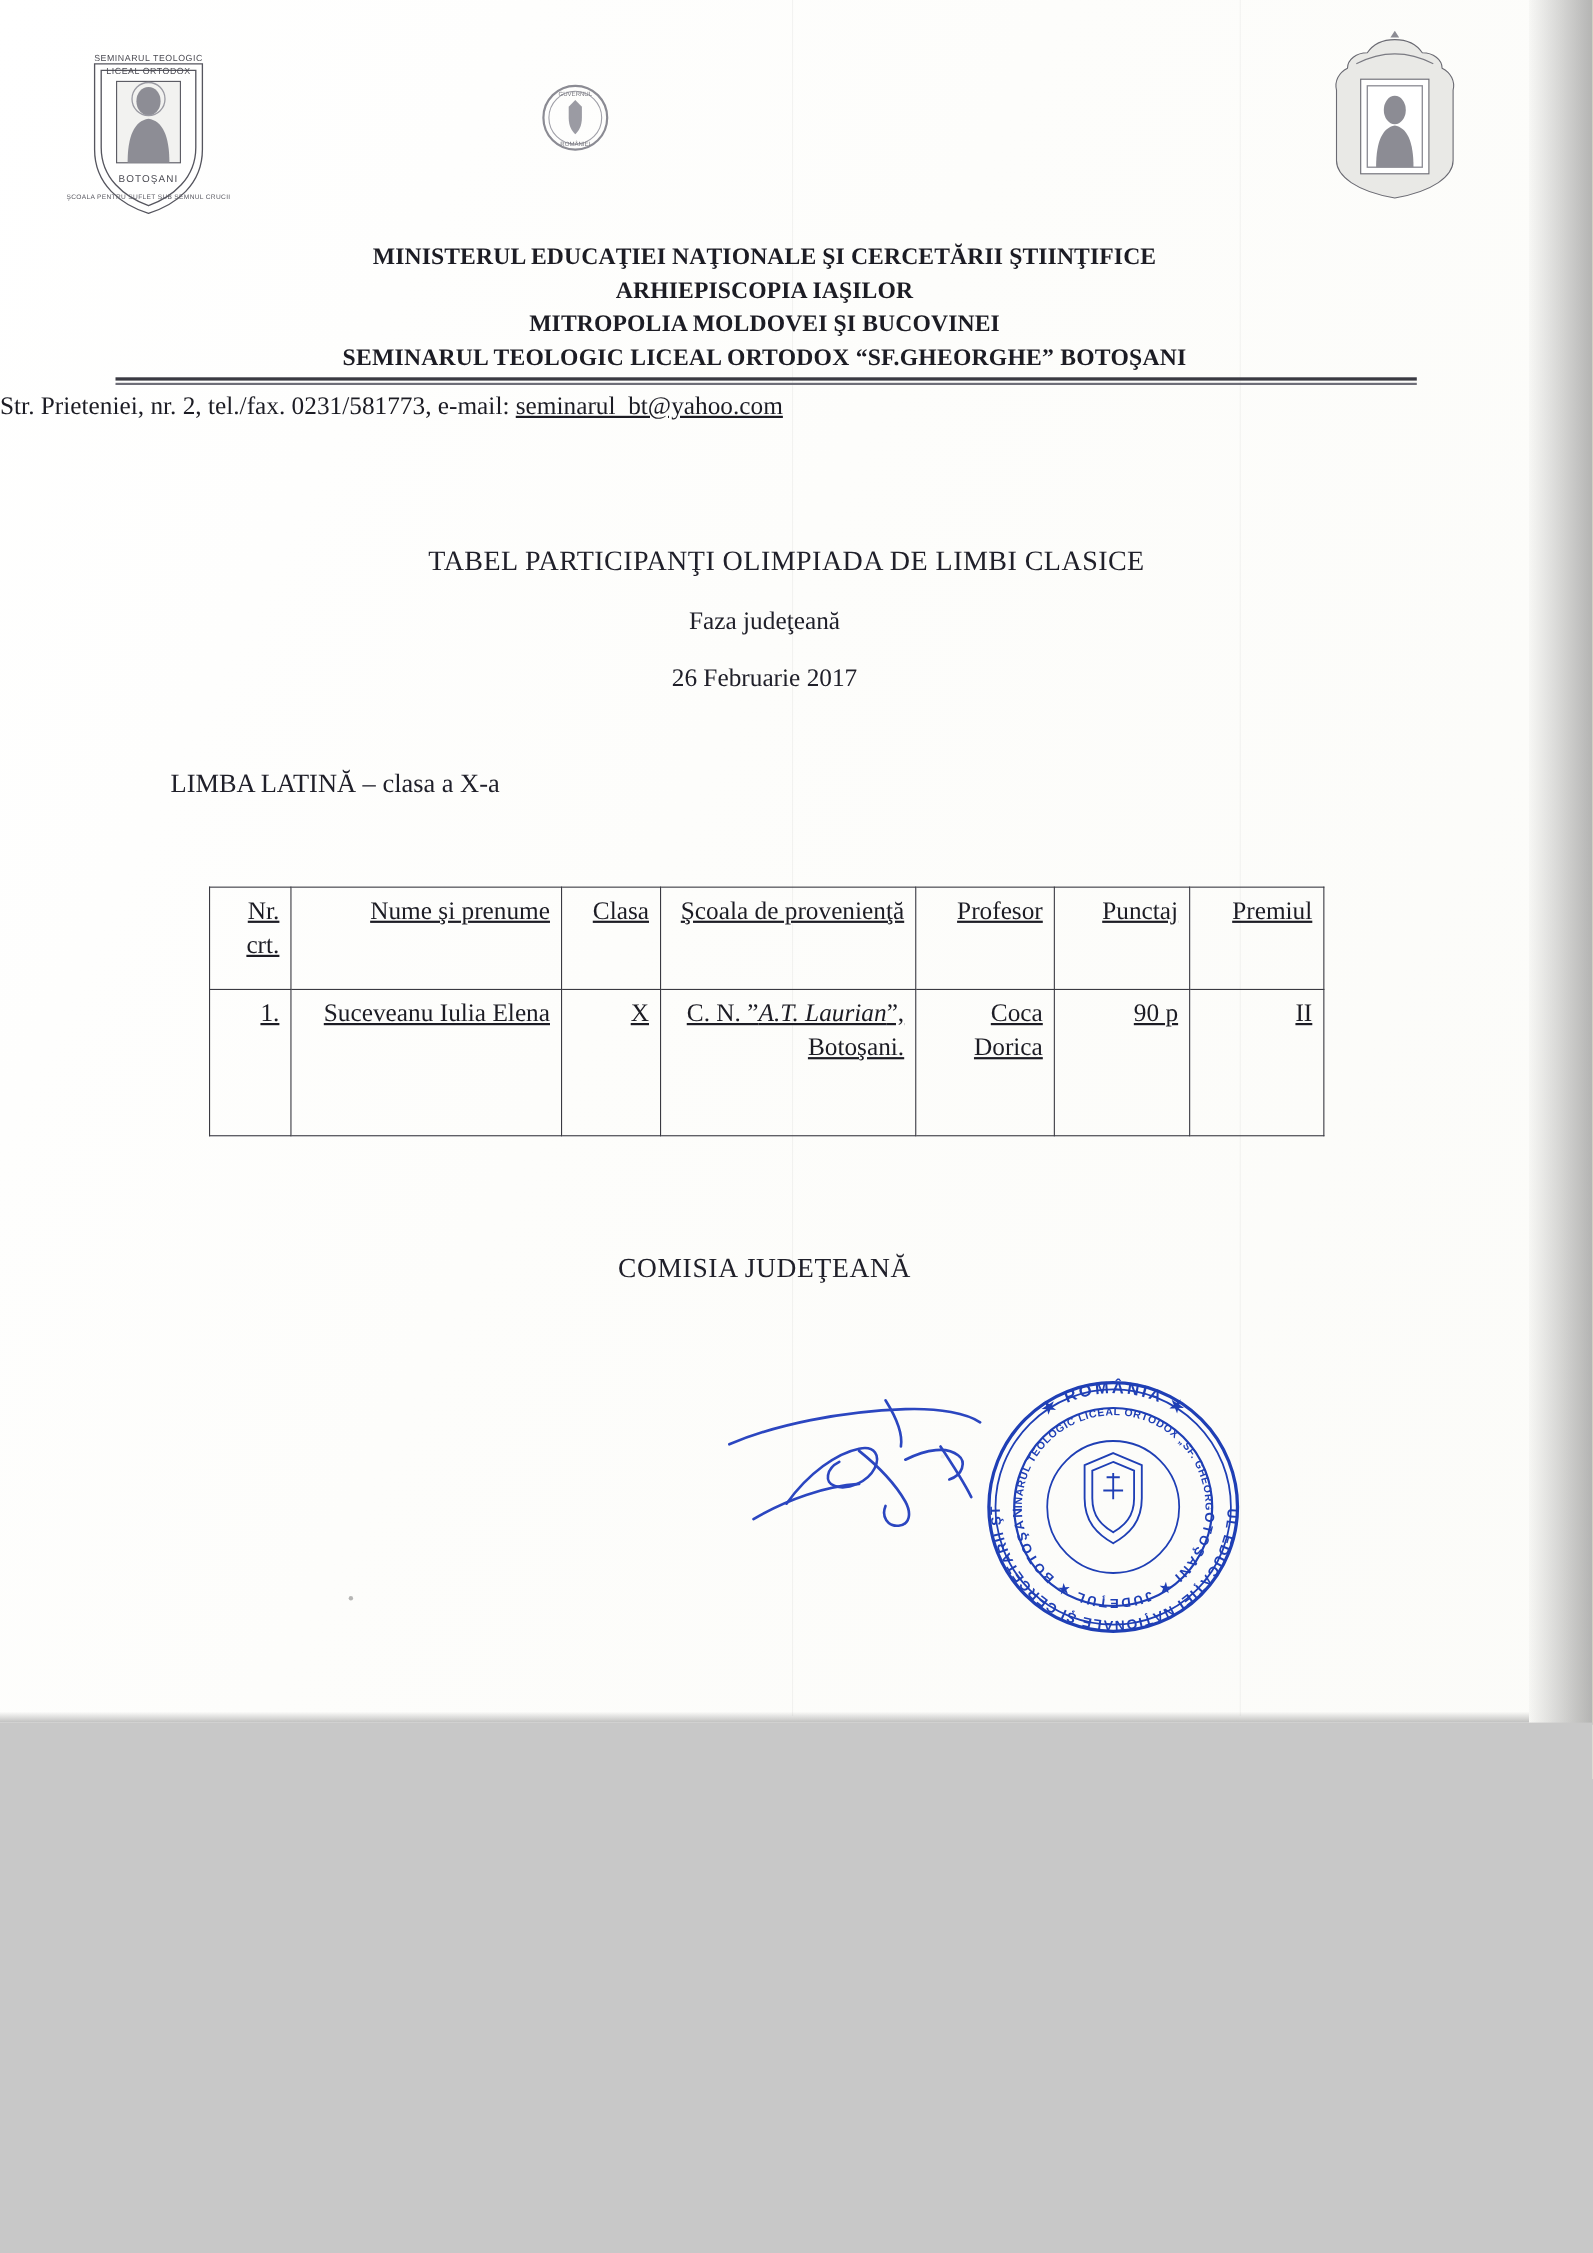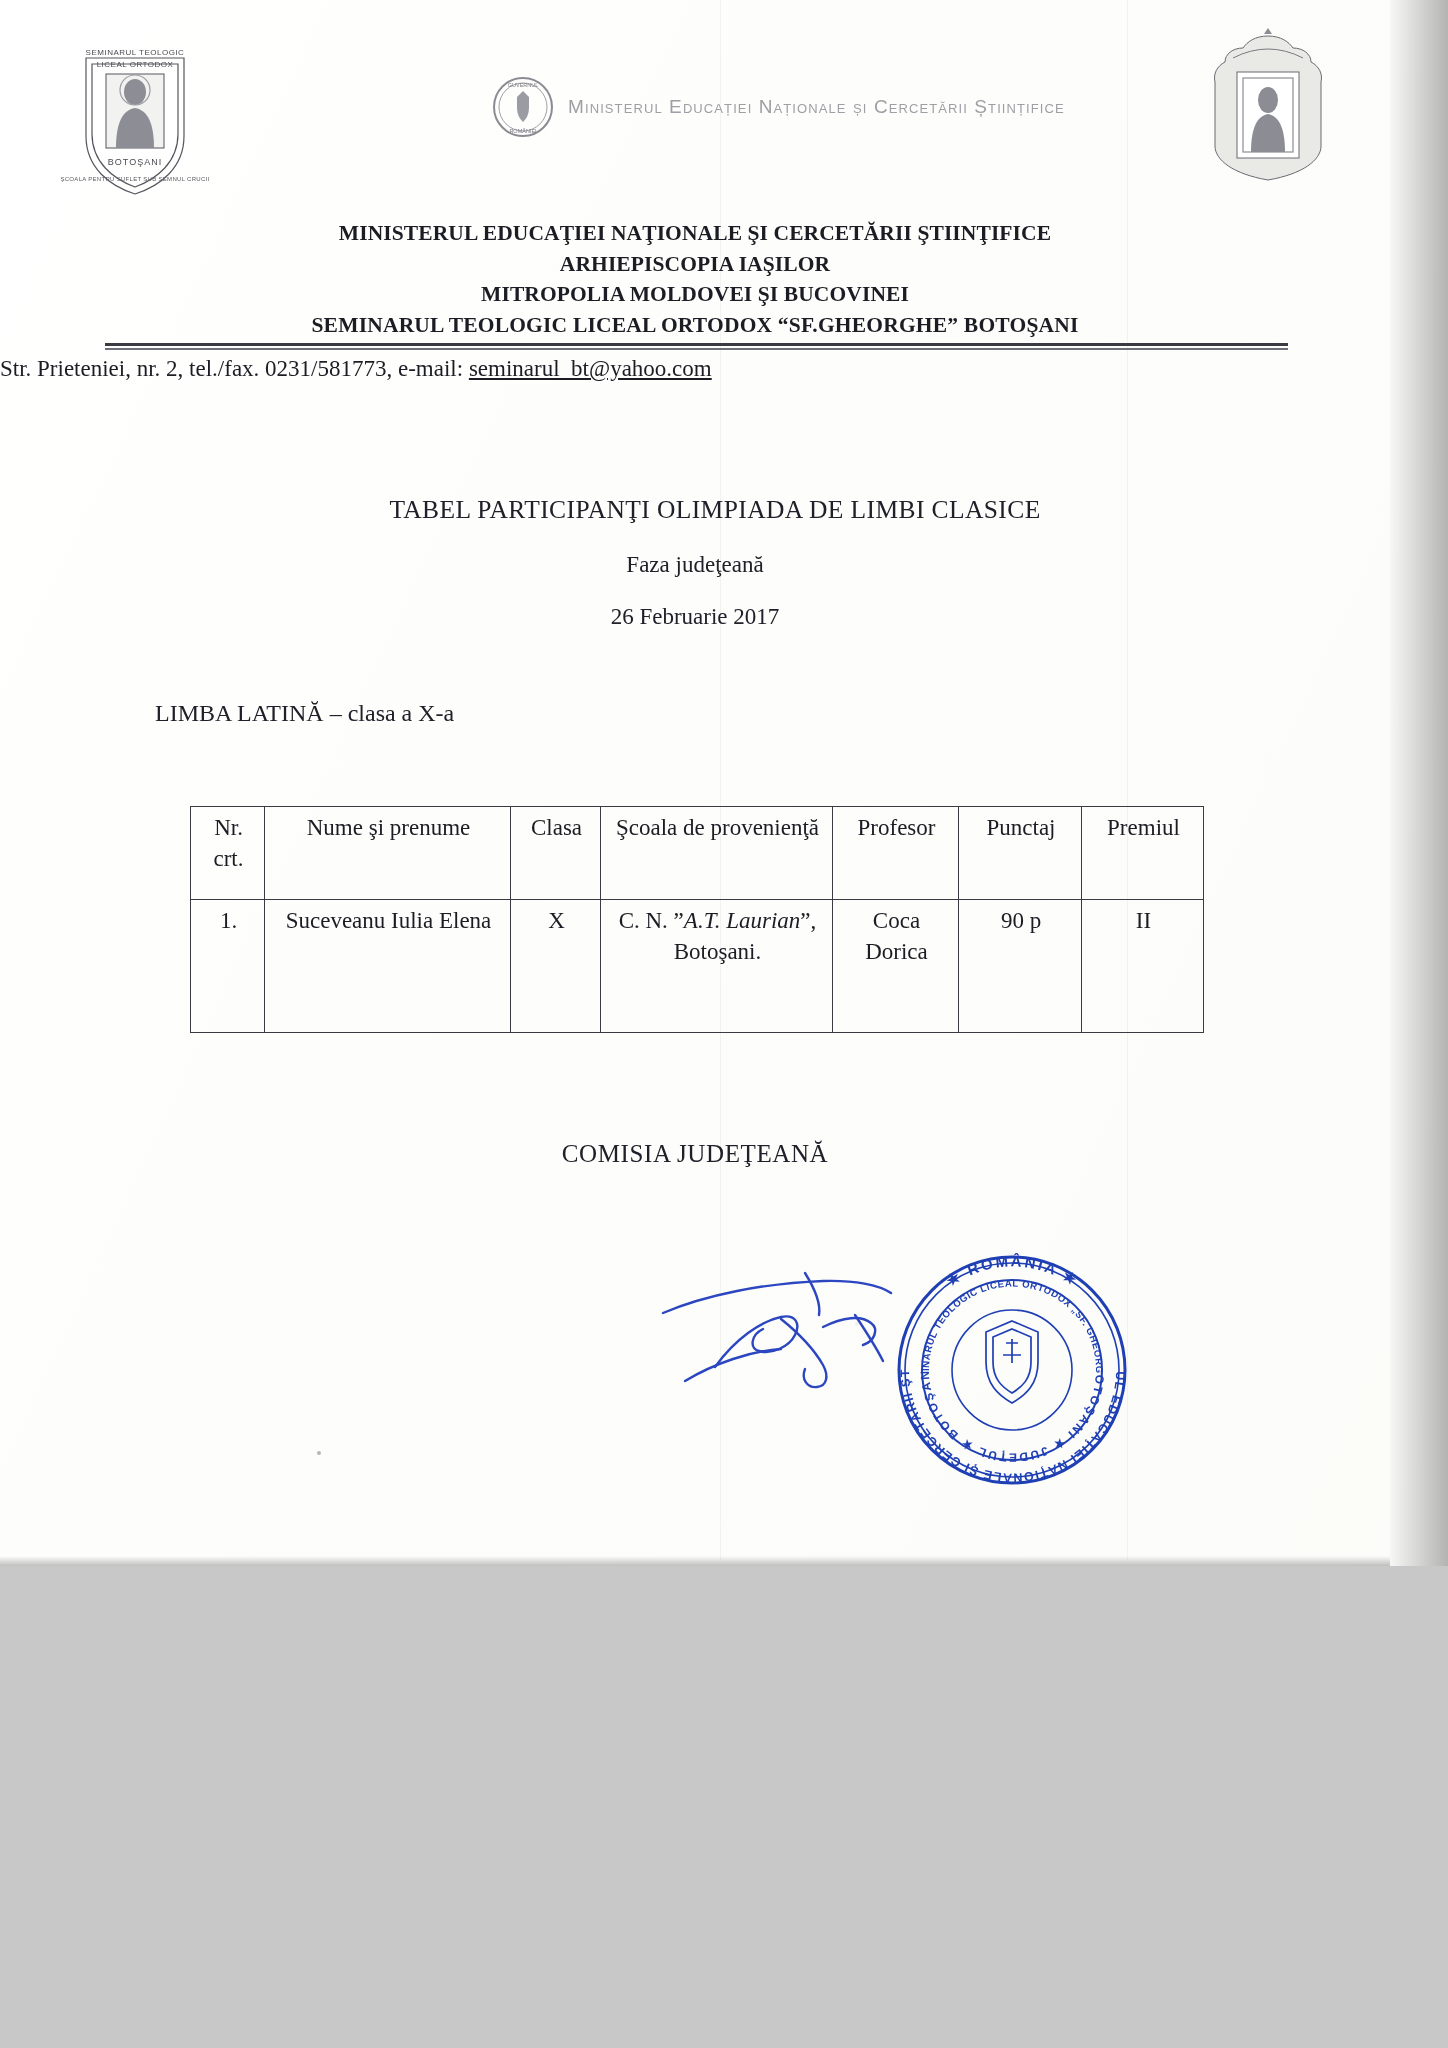--- a/index.html
+++ b/index.html
@@ -196,23 +196,24 @@
     width: 100%;
     table-layout: fixed;
     color: #1c1c24;
   }
   table.data th,
   table.data td {
     border: 1.5px solid #3a3a42;
     vertical-align: top;
     padding: 6px 10px 8px 12px;
     font-weight: normal;
-    text-align: center;
+    text-align: right;
     font-size: 23px;
     line-height: 1.34;
+    text-decoration: underline;
   }
   table.data th {
     height: 78px;
   }
   table.data td {
     height: 118px;
   }
   col.c-nr      { width: 74px; }
   col.c-nume    { width: 246px; }
   col.c-clasa   { width: 90px; }
@@ -286,21 +287,20 @@
   </div>
 
   <div class="logo-mid">
     <svg class="emblem" viewBox="0 0 62 62">
       <circle cx="31" cy="31" r="29" fill="none" stroke="#8b8b93" stroke-width="2"></circle>
       <circle cx="31" cy="31" r="24" fill="none" stroke="#a0a0a8" stroke-width="1"></circle>
       <path d="M31 15 l6 6 v10 c0 8 -3 12 -6 15 c-3 -3 -6 -7 -6 -15 V21 Z" fill="#9b9ba3"></path>
       <text x="31" y="11" font-family="Liberation Sans, sans-serif" font-size="5.5" fill="#77777f" text-anchor="middle">GUVERNUL</text>
       <text x="31" y="57" font-family="Liberation Sans, sans-serif" font-size="5.5" fill="#77777f" text-anchor="middle">ROMÂNIEI</text>
     </svg>
-    <div class="ministry-text">Ministerul Educației Naționale și Cercetării Științifice</div>
   </div>
 
   <div class="logo-right">
     <svg viewBox="0 0 130 160" width="130" height="160">
       <g stroke="#6a6a72" fill="#e9e9e6" stroke-width="1">
         <path d="M65 8 C52 8 44 14 40 20 C30 20 22 26 22 34 C14 38 10 46 12 54 L12 118 C12 132 30 146 65 152 C100 146 118 132 118 118 L118 54 C120 46 116 38 108 34 C108 26 100 20 90 20 C86 14 78 8 65 8 Z"></path>
         <rect x="34" y="44" width="62" height="86" fill="#ffffff"></rect>
       </g>
       <g fill="#8c8c94">
         <rect x="40" y="50" width="50" height="74" fill="none" stroke="#8c8c94" stroke-width="1.2"></rect>

